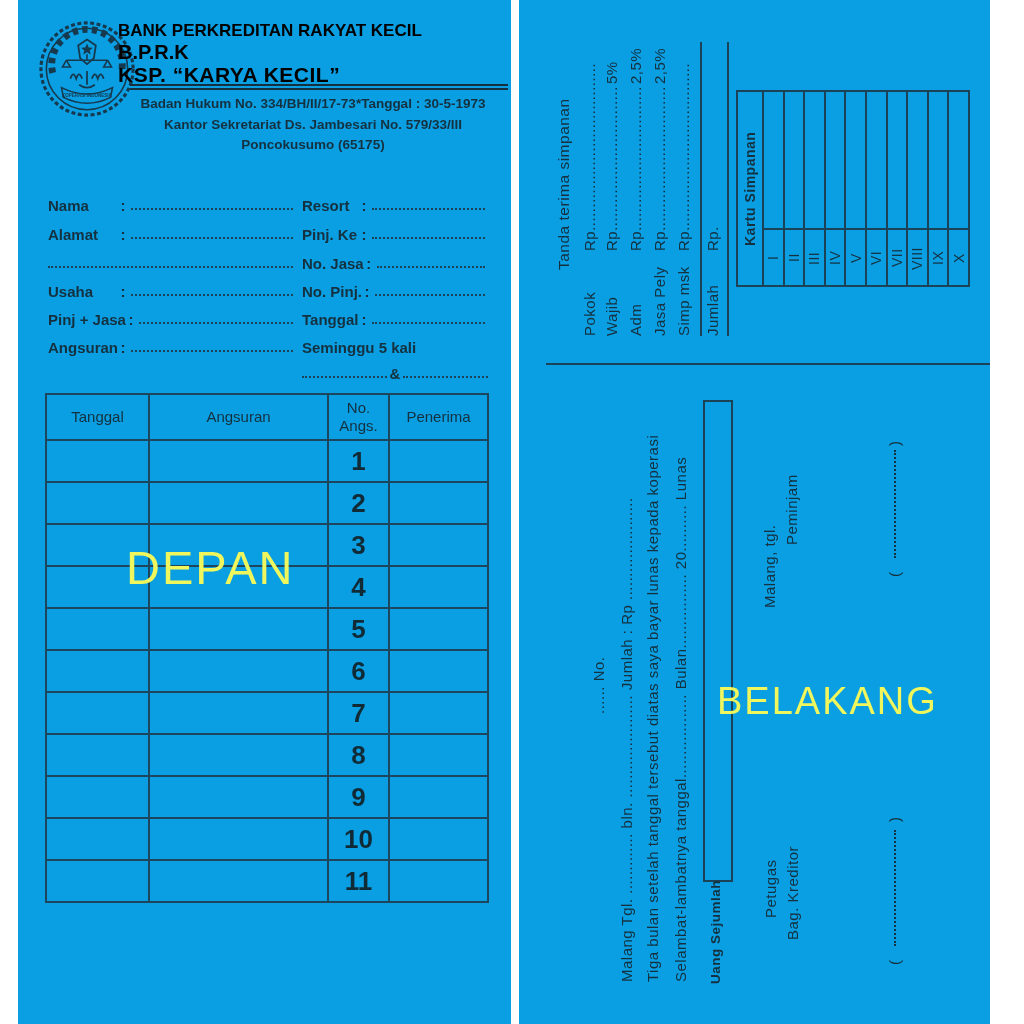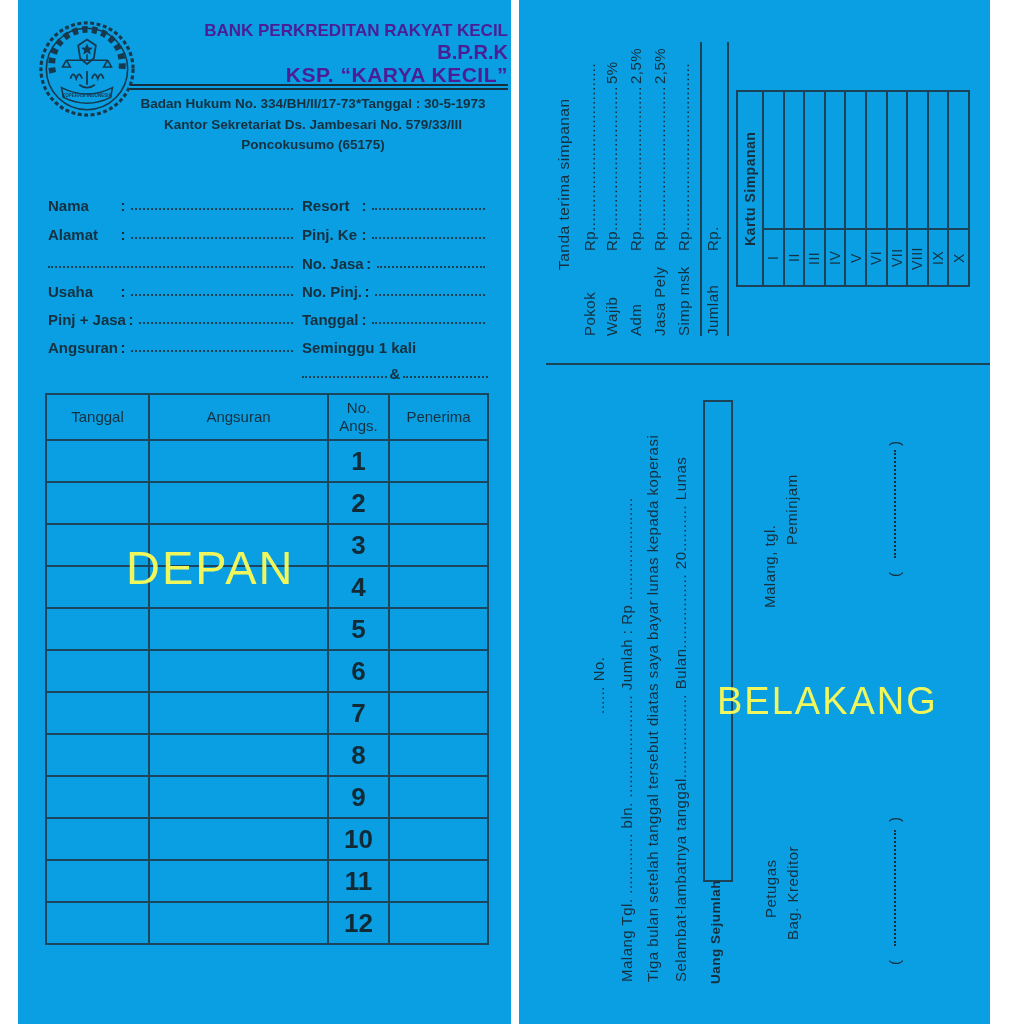--- a/index.html
+++ b/index.html
@@ -9,21 +9,21 @@
   #front { left:18px; width:493px; }
   #back  { left:519px; width:471px; }
   .abs { position:absolute; }
   .b { font-weight:bold; }
   
   .v { position:absolute; writing-mode:vertical-rl; transform:rotate(180deg);
        white-space:nowrap; line-height:20px; width:20px; font-size:15px;
        color:#15313f; letter-spacing:.5px; }
   .clip { overflow:hidden; }
   
-  .hdr { position:absolute; left:100px; top:20px; width:390px; text-align:right; color:#4c1d95; }
+  .hdr { position:absolute; left:100px; top:20px; width:390px; text-align:left; color:#000000; }
   .hdr .l1 { font-size:17px; font-weight:bold; line-height:22px; }
   .hdr .l2 { font-size:20px; font-weight:bold; line-height:20px; }
   .hdr .l3 { font-size:21px; font-weight:bold; line-height:26px; letter-spacing:.5px; }
   .rule2 { position:absolute; left:112px; top:84px; width:378px; height:6px;
            border-top:2px solid #15313f; border-bottom:2px solid #15313f; }
   .addr { position:absolute; left:85px; top:94px; width:420px; text-align:center;
           color:#15313f; font-size:13.5px; font-weight:bold; line-height:20.5px; }
   
   .frow { position:absolute; display:flex; align-items:flex-end; height:22px;
           font-size:15px; font-weight:bold; color:#15313f; }
@@ -131,21 +131,21 @@
     <span class="lab">No. Pinj.</span>
     <span class="colon">:</span>
     <span class="lead"></span>
   </div>
   <div class="frow r" style="left:284px;top:306px;width:186px">
     <span class="lab">Tanggal</span>
     <span class="colon">:</span>
     <span class="lead"></span>
   </div>
   <div class="frow r" style="left:284px;top:334px;width:186px">
-    <span class="lab" style="min-width:0">Seminggu 1 kali</span>
+    <span class="lab" style="min-width:0">Seminggu 5 kali</span>
   </div>
   <div class="frow r" style="left:284px;top:360px;width:186px;font-weight:normal">
     <span class="lead" style="margin-left:0"></span>
     <span class="b">&amp;</span>
     <span class="lead" style="margin-right:0"></span>
   </div>
 
   <table class="grid">
     <colgroup>
         <col style="width:103px">
@@ -219,26 +219,20 @@
           <td></td>
           <td class="num">10</td>
           <td></td>
         </tr>
     <tr>
           <td></td>
           <td></td>
           <td class="num">11</td>
           <td></td>
         </tr>
-    <tr>
-          <td></td>
-          <td></td>
-          <td class="num">12</td>
-          <td></td>
-        </tr>
   </tbody>
     </table>
 
   <div class="wm" style="left:108px;top:540px">DEPAN</div>
 </div>
 
 <div id="back" class="card">
 
   <span class="v" style="left:35px;top:80px;height:190px;width:24px;font-size:15.5px">Tanda terima simpanan</span>
 

